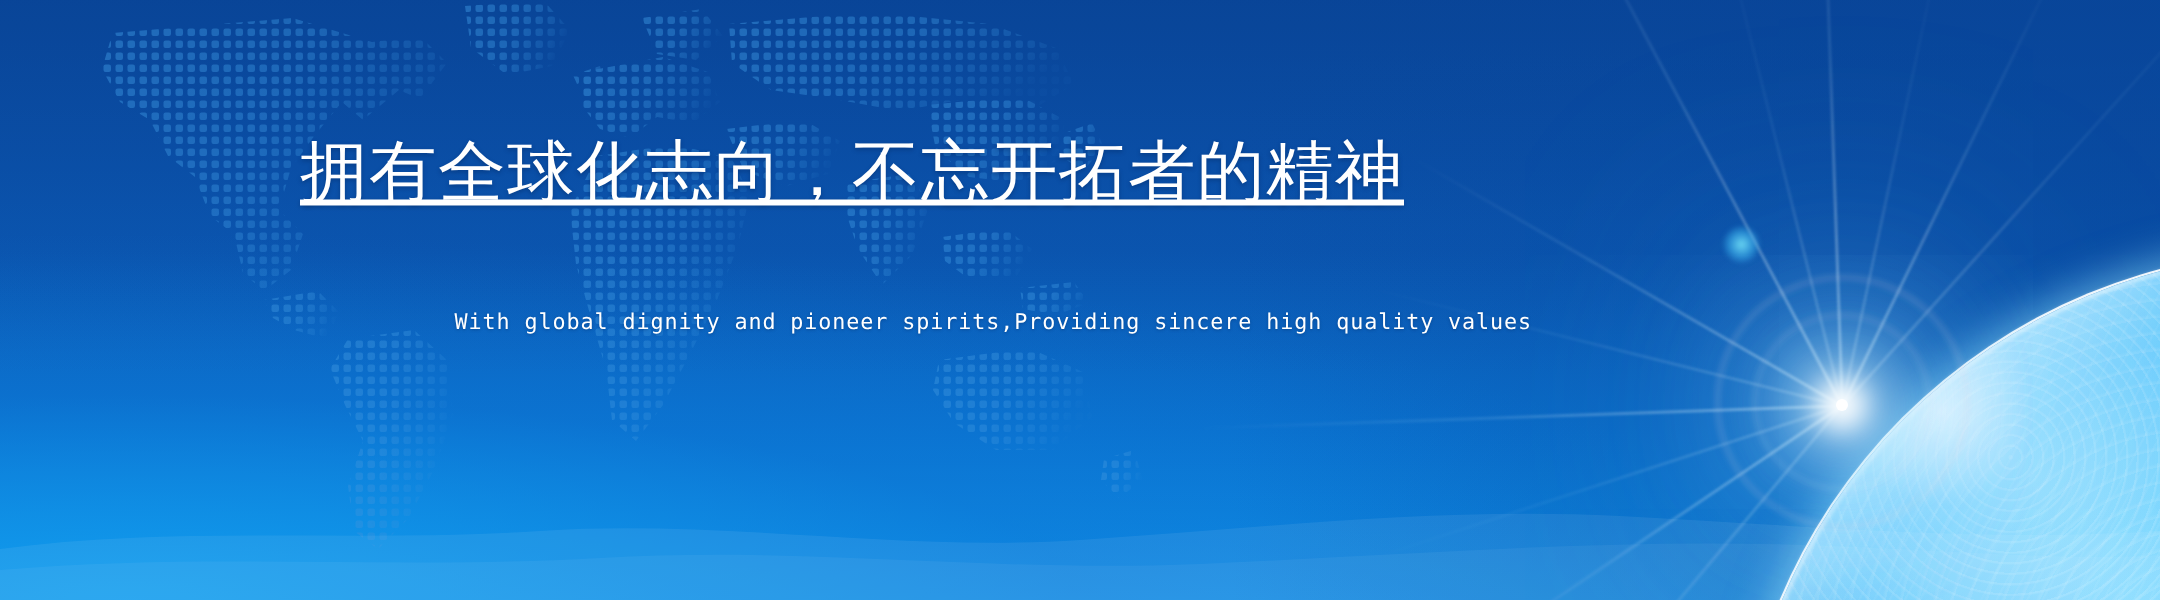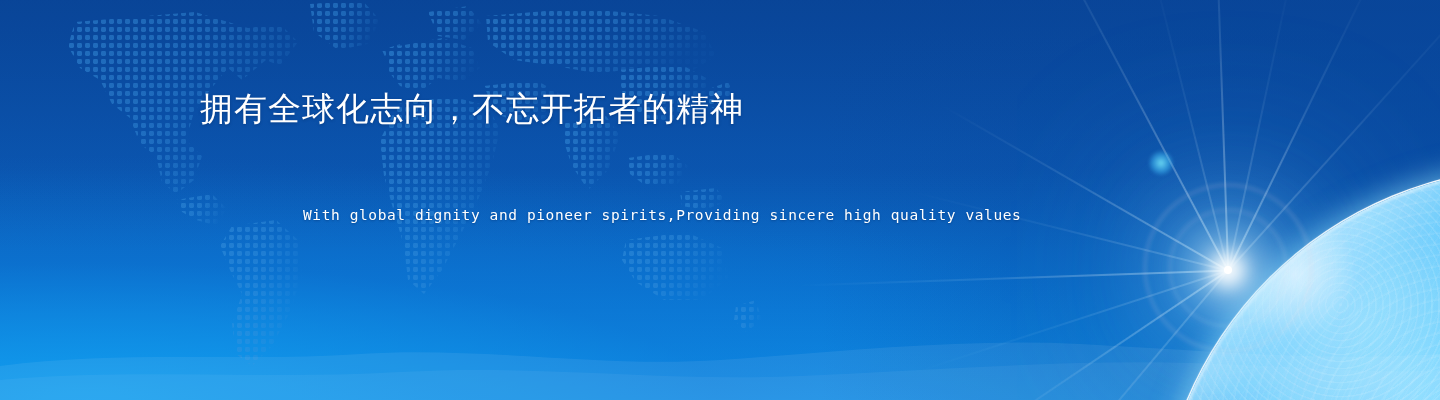--- a/index.html
+++ b/index.html
@@ -167,26 +167,27 @@
     position: absolute;
     left: 0; top: 0;
     width: 1060px;
     height: 400px;
     pointer-events: none;
   }
   .headline {
     position: absolute;
     color: #ffffff;
     font-family: "DejaVu Serif", "Liberation Serif", serif;
-    font-size: 33px;
+    font-size: 45px;
     line-height: 1;
     letter-spacing: 1px;
     white-space: nowrap;
     text-shadow: 0 1px 3px rgba(4,40,95,0.45);
     pointer-events: auto;
+    text-decoration: underline;
   }
   .headline-1 { left: 200px; top: 92px; }
   .headline-2 { left: 365px; top: 138px; }
 
   .subtitle-en {
     position: absolute;
     left: 303px;
     top: 207px;
     color: #ffffff;
     font-family: "DejaVu Sans Mono", "Liberation Mono", monospace;

